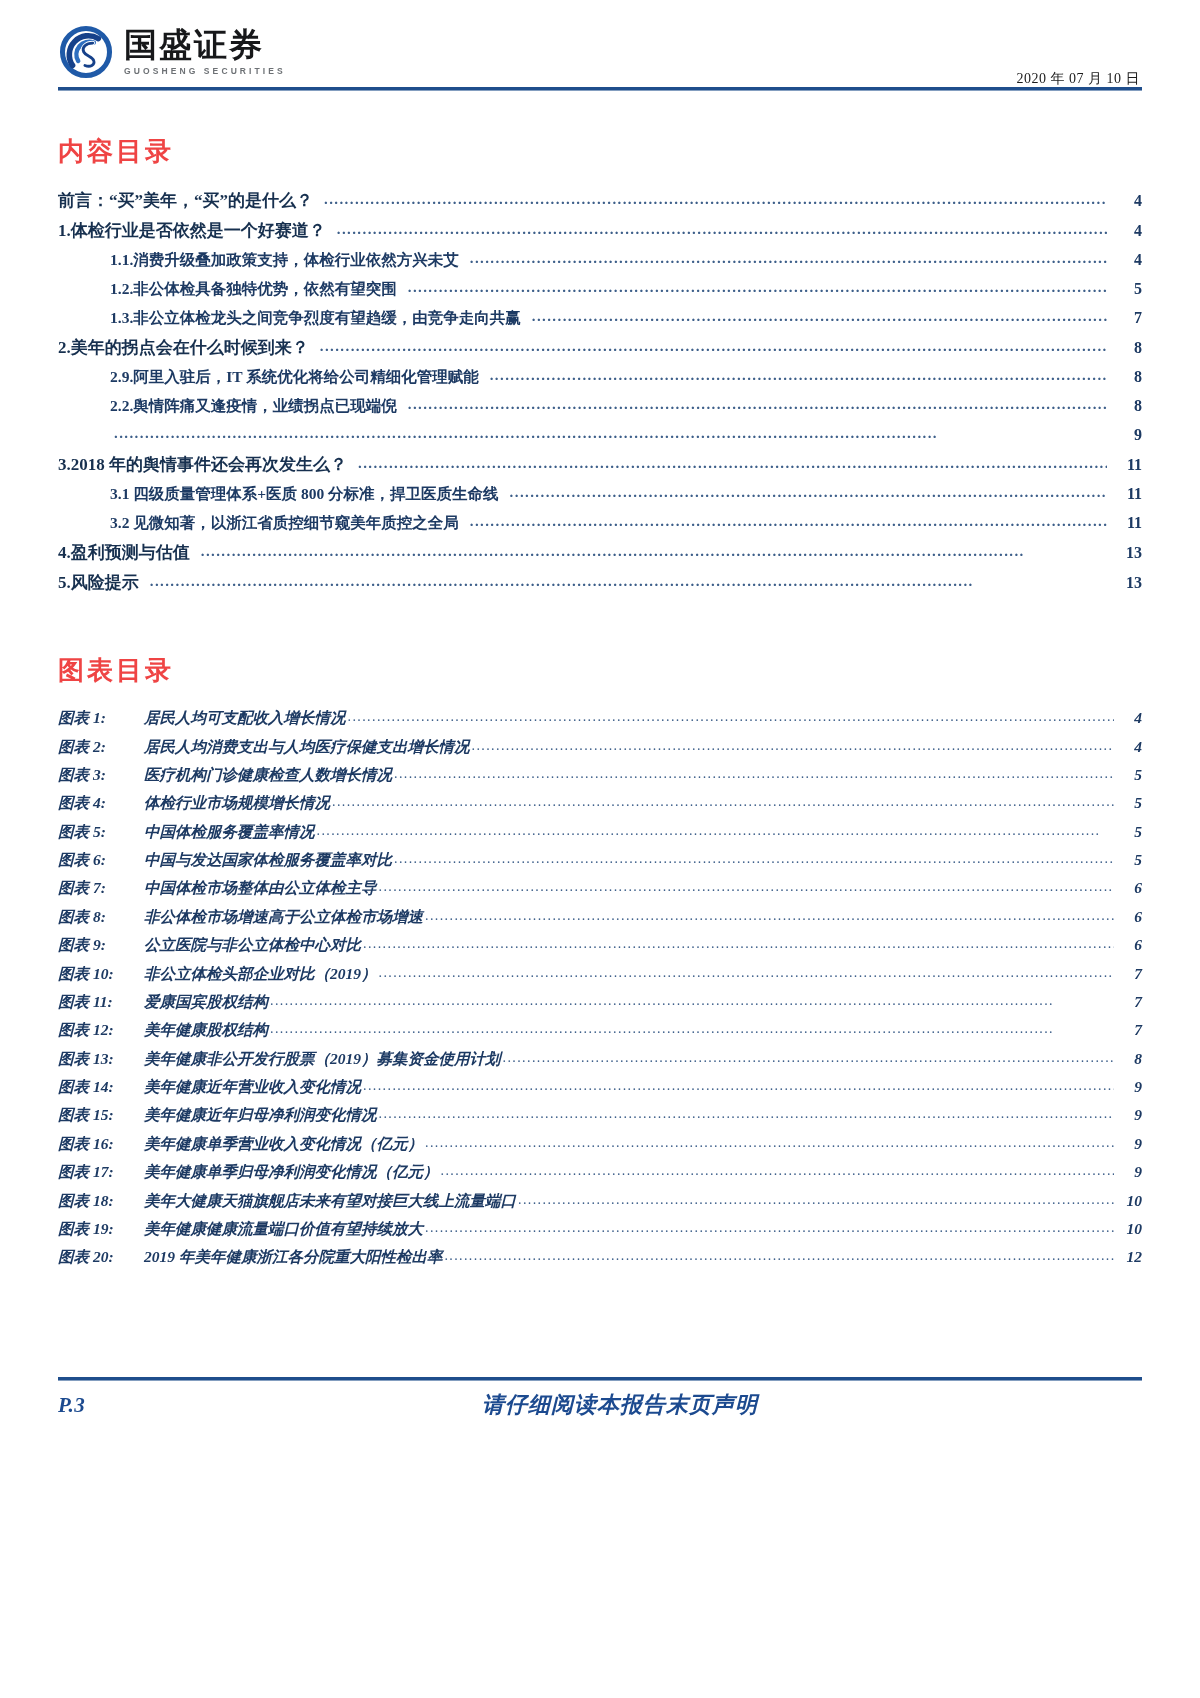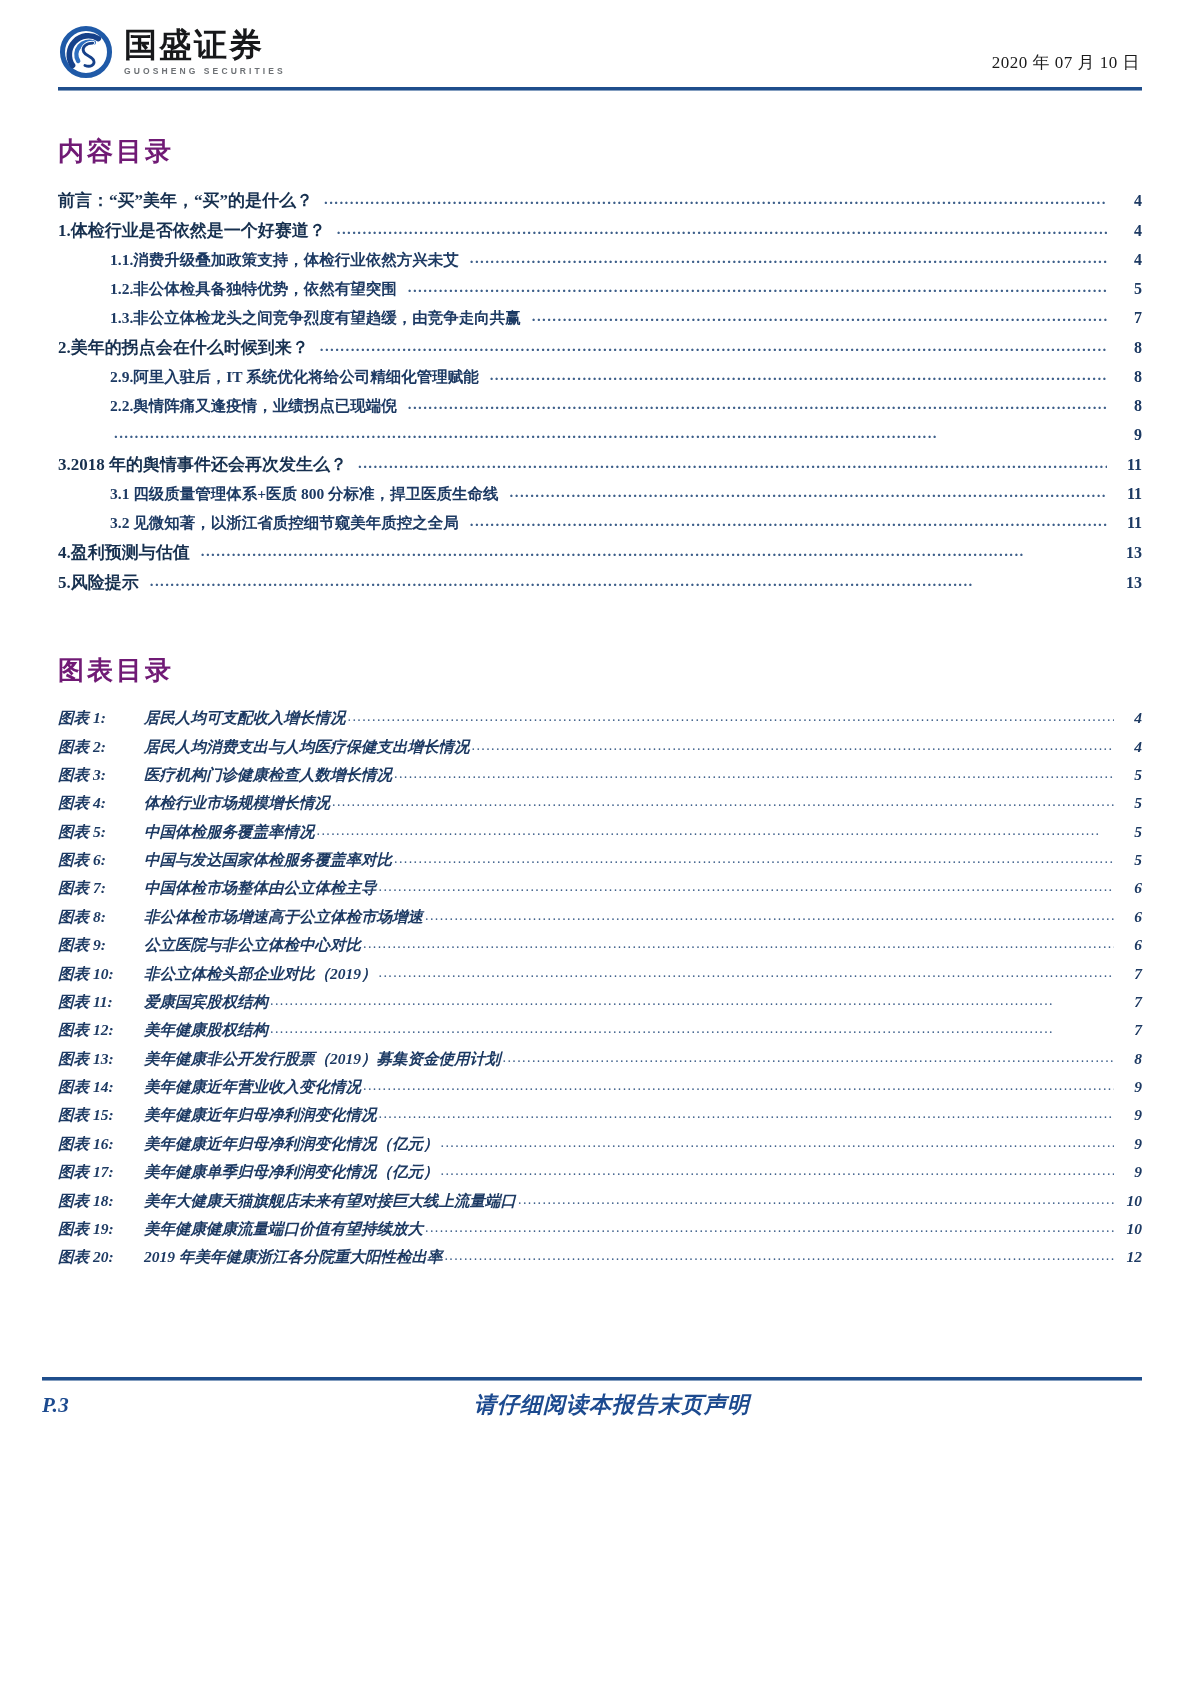--- a/index.html
+++ b/index.html
@@ -61,23 +61,23 @@
   .brand-en {
     margin-top: 5px;
     font-family: "Liberation Sans", sans-serif;
     font-size: 8.5px;
     letter-spacing: 3.1px;
     color: #6d7175;
     font-weight: 700;
   }
   .header-date {
     font-family: "Liberation Serif", "DejaVu Serif", serif;
-    font-size: 17px;
+    font-size: 14px;
     color: #1b1b1b;
-    margin-top: 33px;
+    margin-top: 52px;
     letter-spacing: 0.5px;
     white-space: nowrap;
   }
   .header-rule {
     position: absolute;
     left: 58px;
     right: 58px;
     bottom: 6px;
     height: 3px;
     background: #1f4e8c;
@@ -95,21 +95,21 @@
   
   .content {
     padding: 0 58px;
     box-sizing: border-box;
   }
 
   .section-title {
     font-family: "Liberation Serif", "DejaVu Serif", serif;
     font-weight: 700;
     font-size: 26px;
-    color: #701a75;
+    color: #ef4444;
     letter-spacing: 3px;
     margin: 38px 0 16px 0;
   }
   .section-title.figures {
     margin-top: 56px;
   }
 
   
   .toc-list { margin: 0; padding: 0; }
   .toc-row {
@@ -188,21 +188,21 @@
   .fig-page {
     flex: 0 0 auto;
     width: 26px;
     text-align: right;
     font-size: 15.5px;
   }
 
   
   .footer {
     position: absolute;
-    left: 42px;
+    left: 58px;
     right: 58px;
     bottom: 56px;
   }
   .footer-rule {
     height: 3px;
     background: #1f4e8c;
     position: relative;
   }
   .footer-rule::after {
     content: "";
@@ -423,21 +423,21 @@
           <span class="fig-page">9</span>
         </div>
         <div class="fig-row">
           <span class="fig-num">图表 15:</span>
           <span class="fig-text">美年健康近年归母净利润变化情况</span>
           <span class="fig-dots">................................................................................................................................................................</span>
           <span class="fig-page">9</span>
         </div>
         <div class="fig-row">
           <span class="fig-num">图表 16:</span>
-          <span class="fig-text">美年健康近年归母净利润变化情况（亿元）</span>
+          <span class="fig-text">美年健康单季营业收入变化情况（亿元）</span>
           <span class="fig-dots">................................................................................................................................................................</span>
           <span class="fig-page">9</span>
         </div>
         <div class="fig-row">
           <span class="fig-num">图表 17:</span>
           <span class="fig-text">美年健康单季归母净利润变化情况（亿元）</span>
           <span class="fig-dots">................................................................................................................................................................</span>
           <span class="fig-page">9</span>
         </div>
         <div class="fig-row">

